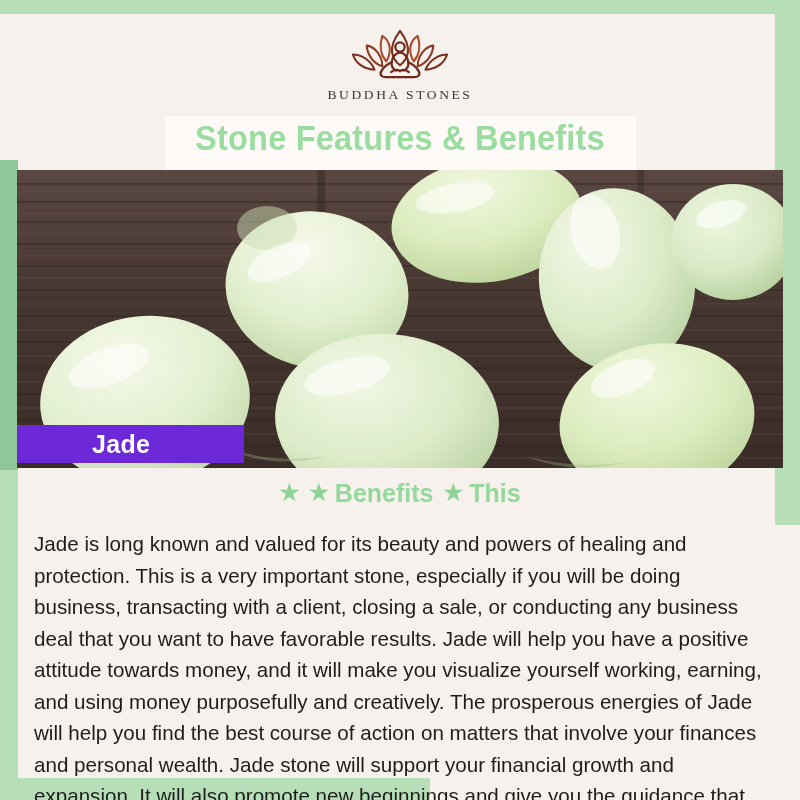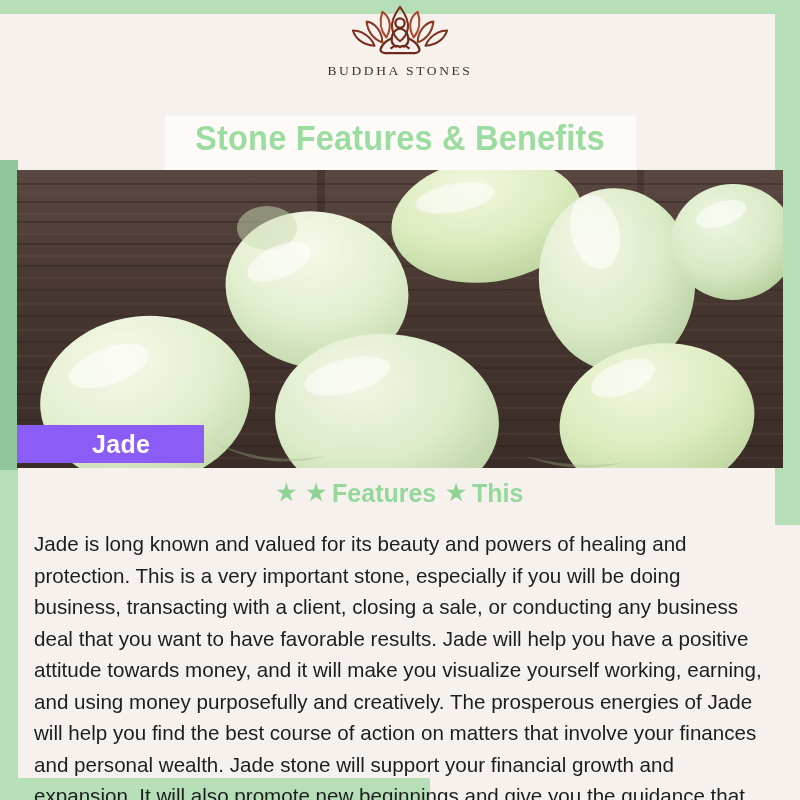--- a/index.html
+++ b/index.html
@@ -14,41 +14,41 @@
   
   .frame-top{position:absolute;left:0;top:0;width:800px;height:14px;background:#b6dfb8;}
   .frame-right{position:absolute;right:0;top:0;width:25px;height:525px;background:#b6dfb8;}
   .frame-left{position:absolute;left:0;top:160px;width:18px;height:618px;background:#b6dfb8;}
   .frame-bottom{position:absolute;left:0;bottom:0;width:430px;height:22px;background:#b6dfb8;}
   .frame-left-top{position:absolute;left:0;top:160px;width:18px;height:310px;background:#8fc79b;}
 
   
   .logo-wrap{position:absolute;left:0;top:0;width:800px;height:118px;
              display:flex;flex-direction:column;align-items:center;justify-content:flex-start;
-             box-sizing:border-box;z-index:6;}
+             padding-top:24px;box-sizing:border-box;z-index:6;}
   .logo-mark{width:108px;height:58px;display:block;}
   .logo-text{margin-top:5px;font-family:"Liberation Serif", serif;font-size:13.5px;
              letter-spacing:2.6px;color:#3b3330;font-weight:400;}
 
   
   .title-panel{position:absolute;left:165px;top:116px;width:471px;height:54px;
                background:#fdfaf8;z-index:5;}
   .title-text{position:absolute;left:0;top:118px;width:800px;text-align:center;z-index:7;
               font-family:"Liberation Sans Narrow","Liberation Sans",sans-serif;
               font-weight:bold;font-size:35px;color:#9bdca0;letter-spacing:.2px;
               transform:scaleX(.93);transform-origin:center;}
 
   
   .photo{position:absolute;left:17px;top:170px;width:766px;height:298px;overflow:hidden;z-index:2;
          background:#4a3b36;}
   .photo svg{display:block;width:766px;height:298px;}
 
   
-  .jade-banner{position:absolute;left:17px;top:425px;width:187px;height:38px;
-               background:#8b5cf6;z-index:4;display:flex;align-items:center;}
+  .jade-banner{position:absolute;left:17px;top:425px;width:227px;height:38px;
+               background:#6d28d9;z-index:4;display:flex;align-items:center;}
   .jade-label{margin-left:75px;color:#ffffff;font-weight:bold;font-size:25px;
               font-family:"Liberation Sans",sans-serif;letter-spacing:.3px;}
 
   
   .keywords{position:absolute;left:0;top:478px;width:800px;height:30px;z-index:4;
             display:flex;align-items:center;justify-content:center;gap:10px;
             font-family:"Liberation Sans Narrow","Liberation Sans",sans-serif;
             font-weight:bold;font-size:25px;color:#94d89b;}
   .kw{display:flex;align-items:center;gap:6px;}
   .star{font-size:22px;line-height:1;color:#8ed396;}
@@ -185,21 +185,21 @@
   <div class="jade-banner">
     <span class="jade-label">Jade</span>
   </div>
 
   <div class="keywords">
     <span class="kw">
       <span class="star">★</span>
     </span>
     <span class="kw">
       <span class="star">★</span>
-      <span>Features</span>
+      <span>Benefits</span>
     </span>
     <span class="kw">
       <span class="star">★</span>
       <span>This</span>
     </span>
   </div>
 
   <div class="body-copy">
     <p>Jade is long known and valued for its beauty and powers of healing and protection. This is a very important stone, especially if you will be doing business, transacting with a client, closing a sale, or conducting any business deal that you want to have favorable results. Jade will help you have a positive attitude towards money, and it will make you visualize yourself working, earning, and using money purposefully and creatively. The prosperous energies of Jade will help you find the best course of action on matters that involve your finances and personal wealth. Jade stone will support your financial growth and expansion. It will also promote new beginnings and give you the guidance that you need to be successful and wealthy!</p>
   </div>

